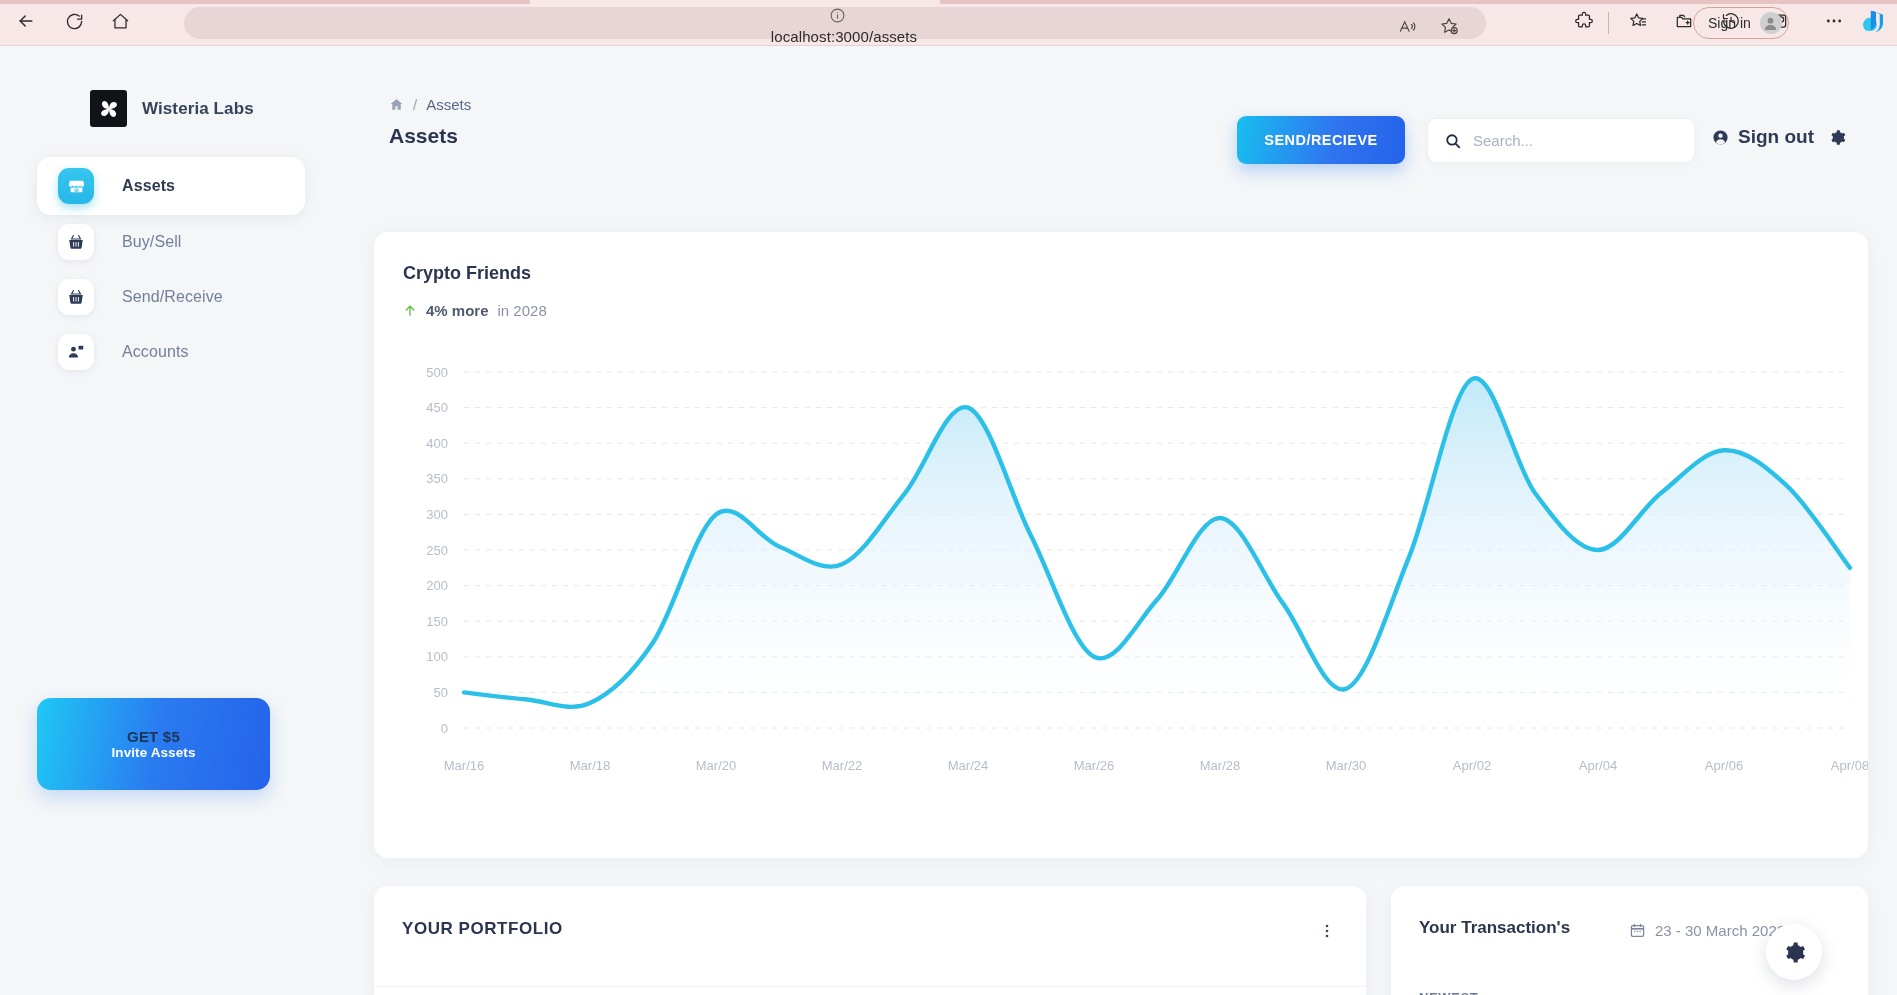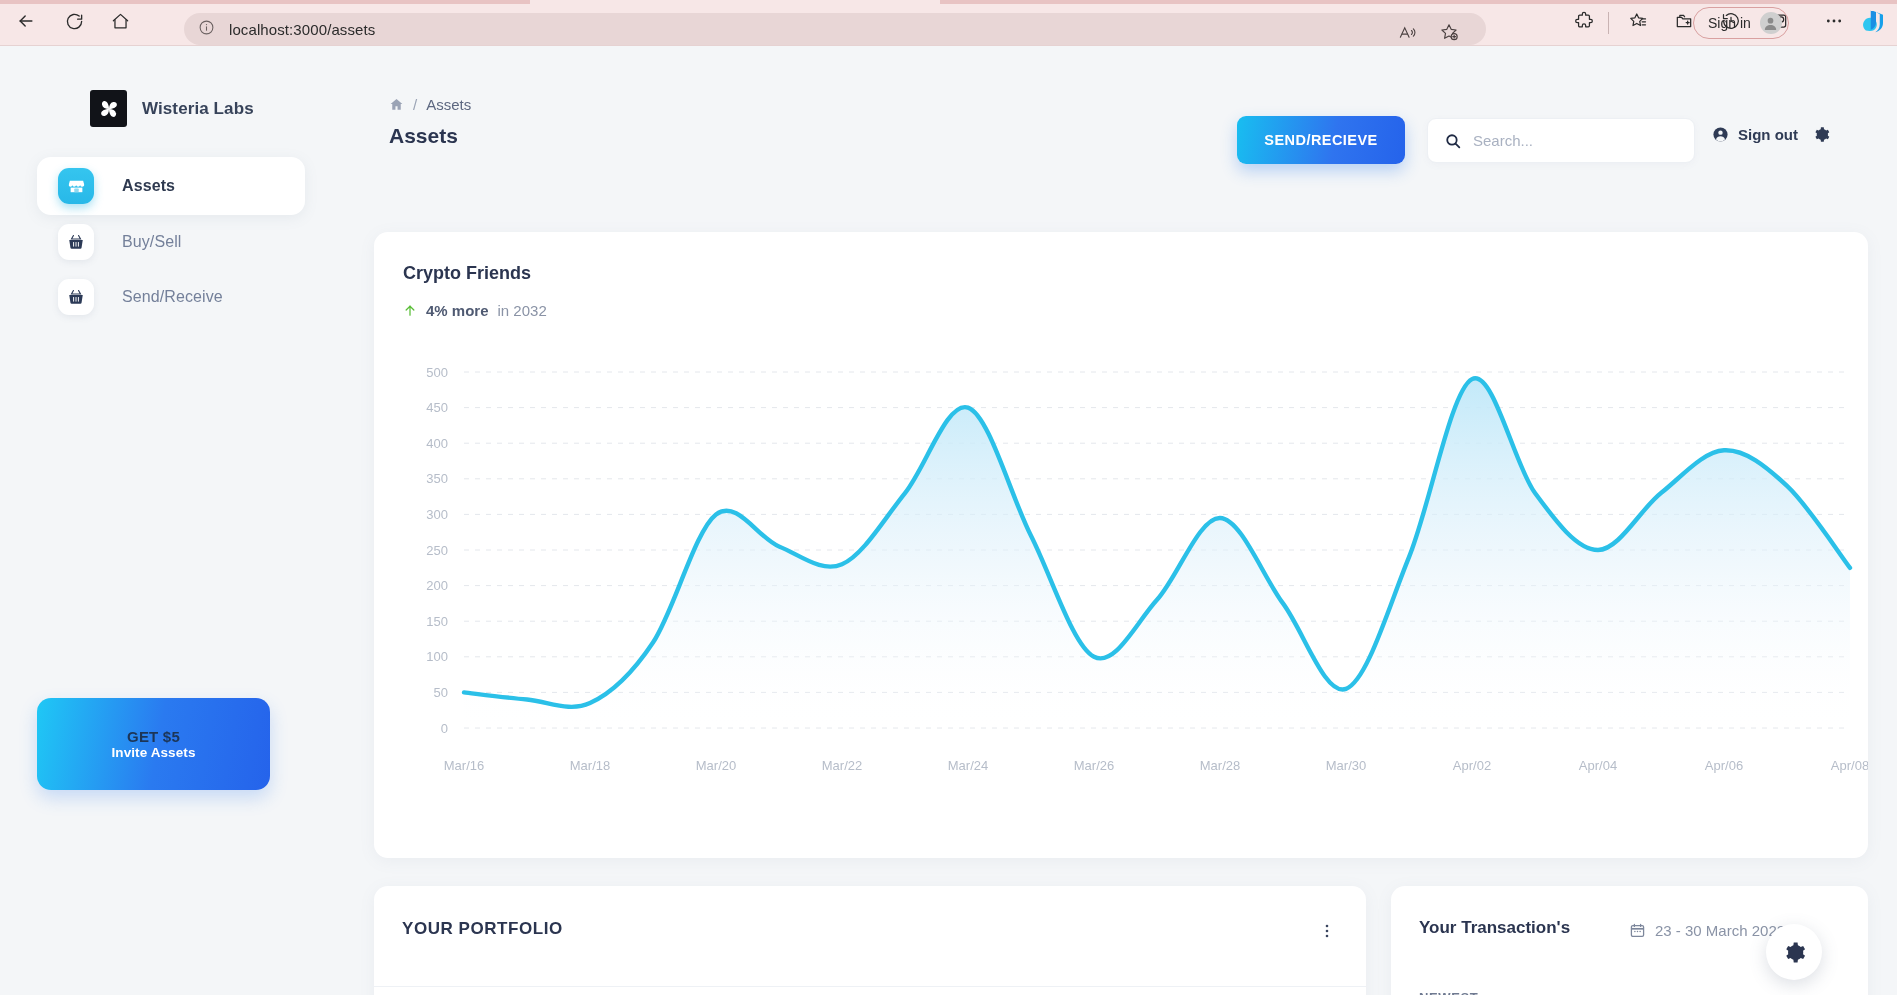--- a/index.html
+++ b/index.html
@@ -20,23 +20,23 @@
     position: absolute; top: 0; left: 0; width: 1897px; height: 4px;
     background: #e8c3c3;
   }
   #tabstrip-remnant .tabgap { position:absolute; top:0; height:4px; background:#f7e7e7; }
   .nav-btn {
     position: absolute; top: 7px; width: 32px; height: 32px;
     display: flex; align-items: center; justify-content: center;
     border-radius: 6px; color: #2b2b2b;
   }
   #omnibox {
-    position: absolute; top: 13px; left: 184px; width: 1302px; height: 32px;
+    position: absolute; top: 7px; left: 184px; width: 1302px; height: 32px;
     background: #e8d6d6; border-radius: 16px;
-    display: flex; align-items: center; padding: 0 10px 0 14px;
+    display: flex; align-items: center; padding: 0 10px 0 14px; flex-direction: column;
   }
   #omnibox-url {
     font-size: 15px; color: #2b2b2b; margin-left: 14px;
     letter-spacing: .1px; white-space: nowrap;
   }
   .omni-right { position: absolute; top: 6px; width: 30px; height: 30px;
     display:flex; align-items:center; justify-content:center; color:#4a4040; }
   .tool-icon {
     position: absolute; top: 7px; width: 32px; height: 32px;
     display: flex; align-items: center; justify-content: center;
@@ -111,21 +111,21 @@
     position:absolute; top:72px; left:1427px; width:268px; height:45px; border-radius:9px;
     background:#fff; border:1px solid #edf0f4; display:flex; align-items:center; padding-left:16px; gap:11px;
     box-shadow: 0 2px 7px rgba(110,125,150,.05);
   }
   #search-input {
     border:none; outline:none; font-size:15px; color:#2b3550; background:transparent;
     width:196px; font-family:"Liberation Sans", sans-serif;
   }
   #search-input::placeholder { color:#a9b1c1; }
   #signout-group { position:absolute; top:80px; left:1712px; display:flex; align-items:center; gap:9px; }
-  #signout-label { font-size:15px; font-weight:700; color:#2f3b55; }
+  #signout-label { font-size:19px; font-weight:700; color:#2f3b55; }
 
   
   #chart-card {
     position:absolute; top:186px; left:374px; width:1494px; height:626px;
     background:#fff; border-radius:14px; box-shadow: 0 3px 16px rgba(110,125,150,.08);
   }
   #chart-title { position:absolute; top:31px; left:29px; font-size:18px; font-weight:700; color:#2b3550; }
   #chart-sub { position:absolute; top:70px; left:29px; display:flex; align-items:flex-end; gap:9px; font-size:15px; color:#8a93a6; }
   #chart-sub .delta { font-weight:700; color:#4f5a72; }
   #chart-svg-wrap { position:absolute; top:108px; left:0; width:1494px; height:518px; }
@@ -351,20 +351,30 @@
       <span class="nav-ico">
         <svg width="18" height="18" viewBox="0 0 24 24" fill="currentColor">
             <path d="M8.6 3.4L6 8h12l-2.6-4.6" fill="none" stroke="currentColor" stroke-width="1.5" stroke-linecap="round"></path>
             <path d="M3 9.4h18l-1.6 10.2a1.6 1.6 0 01-1.6 1.4H6.2a1.6 1.6 0 01-1.6-1.4z"></path>
             <path d="M8.8 12.6v5M12 12.6v5M15.2 12.6v5" stroke="#ffffff" stroke-width="1.3" stroke-linecap="round"></path>
           </svg>
       </span>
       <span class="nav-label">Buy/Sell</span>
     </div>
 
+    <div class="nav-item" style="top:277px;">
+      <span class="nav-ico">
+        <svg width="18" height="18" viewBox="0 0 24 24" fill="currentColor">
+            <circle cx="8.6" cy="8.2" r="3.2"></circle>
+            <path d="M2.4 19.4c0-3.4 2.8-5.6 6.2-5.6s6.2 2.2 6.2 5.6z"></path>
+            <rect x="15.4" y="3.6" width="6.2" height="5" rx=".7"></rect>
+          </svg>
+      </span>
+      <span class="nav-label">Accounts</span>
+    </div>
 
     <div id="promo-card">
       <div id="promo-title">GET $5</div>
       <div id="promo-sub">Invite Assets</div>
     </div>
   </aside>
 
   <div id="breadcrumb">
     <span style="color:#9aa3b5;display:flex;">
       <svg width="15" height="15" viewBox="0 0 24 24" fill="currentColor">
@@ -407,21 +417,21 @@
   <section id="chart-card">
     <div id="chart-title">Crypto Friends</div>
     <div id="chart-sub">
       <span style="color:#5cbf3a;display:flex;">
         <svg width="14" height="17" viewBox="0 0 24 24" fill="none" stroke="currentColor" stroke-width="2.2" stroke-linecap="round" stroke-linejoin="round">
             <path d="M12 20V4.6"></path>
             <path d="M5.4 11.2L12 4.6l6.6 6.6"></path>
           </svg>
       </span>
       <span class="delta">4% more</span>
-      <span>in 2032</span>
+      <span>in 2028</span>
     </div>
 
     <div id="chart-svg-wrap">
       <svg id="chart-svg" width="1494" height="518" viewBox="0 0 1494 518">
         <defs>
           <linearGradient id="areaFill" x1="0" y1="0" x2="0" y2="1">
             <stop offset="0%" stop-color="#bfe8f9" stop-opacity="0.95"></stop>
             <stop offset="55%" stop-color="#e3f2fb" stop-opacity="0.5"></stop>
             <stop offset="100%" stop-color="#ffffff" stop-opacity="0.05"></stop>
           </linearGradient>

